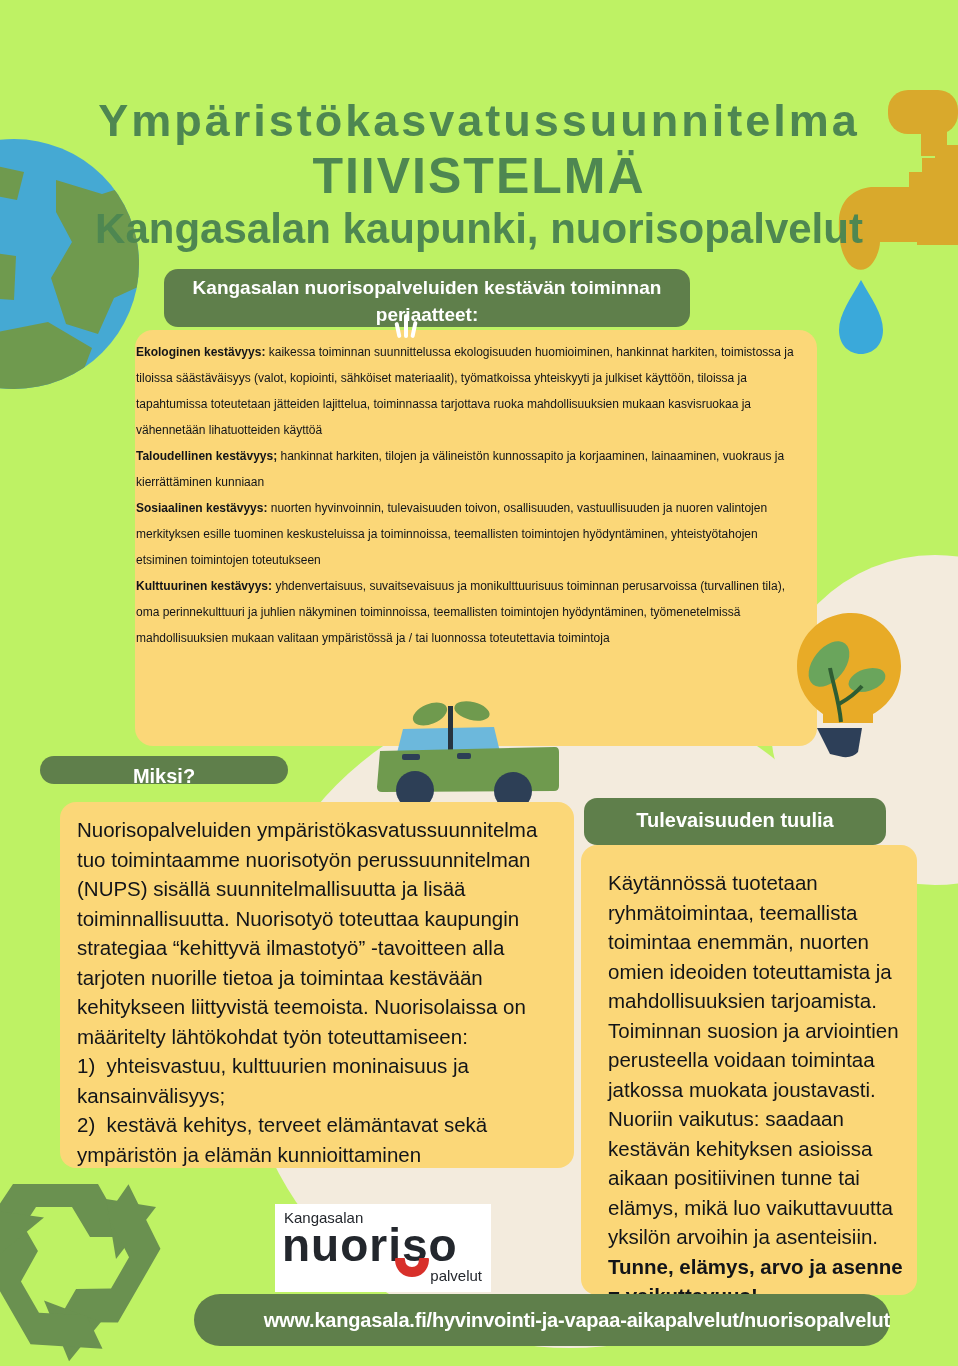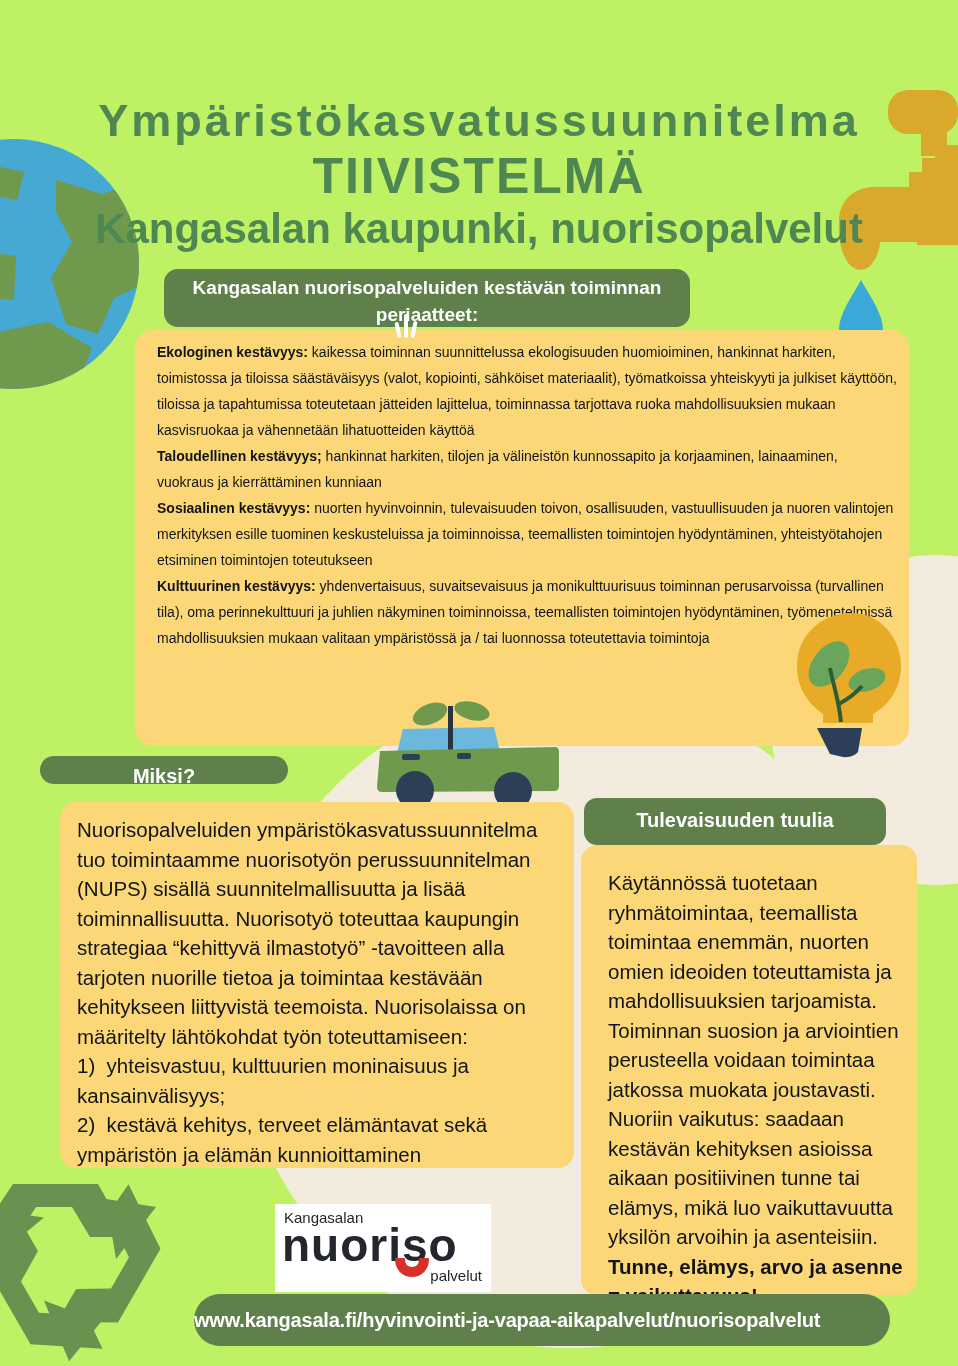--- a/index.html
+++ b/index.html
@@ -14,32 +14,32 @@
   .bg-circle{position:absolute;border-radius:50%;background:#f3ebdd;z-index:1;}
   
   .title-block{position:absolute;left:0;top:94px;width:958px;text-align:center;z-index:4;color:#4e8751;font-weight:800;}
   .title-1{font-size:45px;line-height:54px;letter-spacing:3px;}
   .title-2{font-size:50px;line-height:56px;letter-spacing:2px;}
   .title-3{font-size:42px;line-height:50px;letter-spacing:0px;}
   
   .green-box{position:absolute;background:#5f7f4b;color:#ffffff;font-weight:bold;text-align:center;z-index:6;}
   .yellow-box{position:absolute;background:#fbd778;z-index:6;overflow:hidden;}
   .principles-header{left:164px;top:269px;width:526px;height:58px;border-radius:14px;font-size:19px;line-height:27px;padding-top:5px;box-sizing:border-box;z-index:6;}
-  .principles-box{left:135px;top:330px;width:774px;height:416px;border-radius:18px;padding:9px 12px 0 22px;box-sizing:border-box;font-size:14px;line-height:26px;z-index:3;}
+  .principles-box{left:135px;top:330px;width:682px;height:416px;border-radius:18px;padding:9px 12px 0 1px;box-sizing:border-box;font-size:12px;line-height:26px;z-index:3;}
   .principles-box p{margin:0;}
   .principles-box b{font-weight:bold;}
   .why-header{left:40px;top:756px;width:248px;height:28px;border-radius:22px;font-size:20px;line-height:40px;}
   .why-box{left:40px;top:802px;width:514px;height:366px;border-radius:16px;padding:13px 14px 0 17px;box-sizing:border-box;font-size:20.5px;line-height:29.5px;margin-left:20px;}
   .why-box p{margin:0;}
   .pre{white-space:pre-wrap;}
   .future-header{left:584px;top:798px;width:302px;height:47px;border-radius:13px;font-size:20px;line-height:44px;}
   .future-box{left:581px;top:845px;width:336px;height:450px;border-radius:16px;padding:23px 6px 0 27px;box-sizing:border-box;font-size:20.5px;line-height:29.5px;}
   .future-emphasis{font-weight:bold;}
   
-  .footer-bar{position:absolute;left:194px;top:1294px;width:696px;height:52px;border-radius:26px;background:#5f7f4b;color:#fff;font-weight:bold;font-size:20px;line-height:52px;text-align:left;letter-spacing:-0.2px;z-index:10;}
+  .footer-bar{position:absolute;left:194px;top:1294px;width:696px;height:52px;border-radius:26px;background:#5f7f4b;color:#fff;font-weight:bold;font-size:20px;line-height:52px;text-align:right;letter-spacing:-0.2px;z-index:10;}
   
   .logo{position:absolute;left:275px;top:1204px;width:216px;height:88px;background:#ffffff;z-index:9;}
   .logo-top{position:absolute;left:9px;top:5px;font-size:15px;color:#23272d;}
   .logo-main{position:absolute;left:7px;top:14px;font-size:46px;font-weight:800;color:#23272d;letter-spacing:1px;}
   .logo-sub{position:absolute;right:9px;bottom:8px;font-size:15px;color:#23272d;}
   .logo-smile{position:absolute;left:120px;top:54px;}
   
   .sparkle{position:absolute;z-index:8;}
   .sparkle span{position:absolute;display:block;width:4px;background:#ffffff;border-radius:2px;}
   .sp1{left:0;top:8px;height:16px;transform:rotate(-12deg);}

